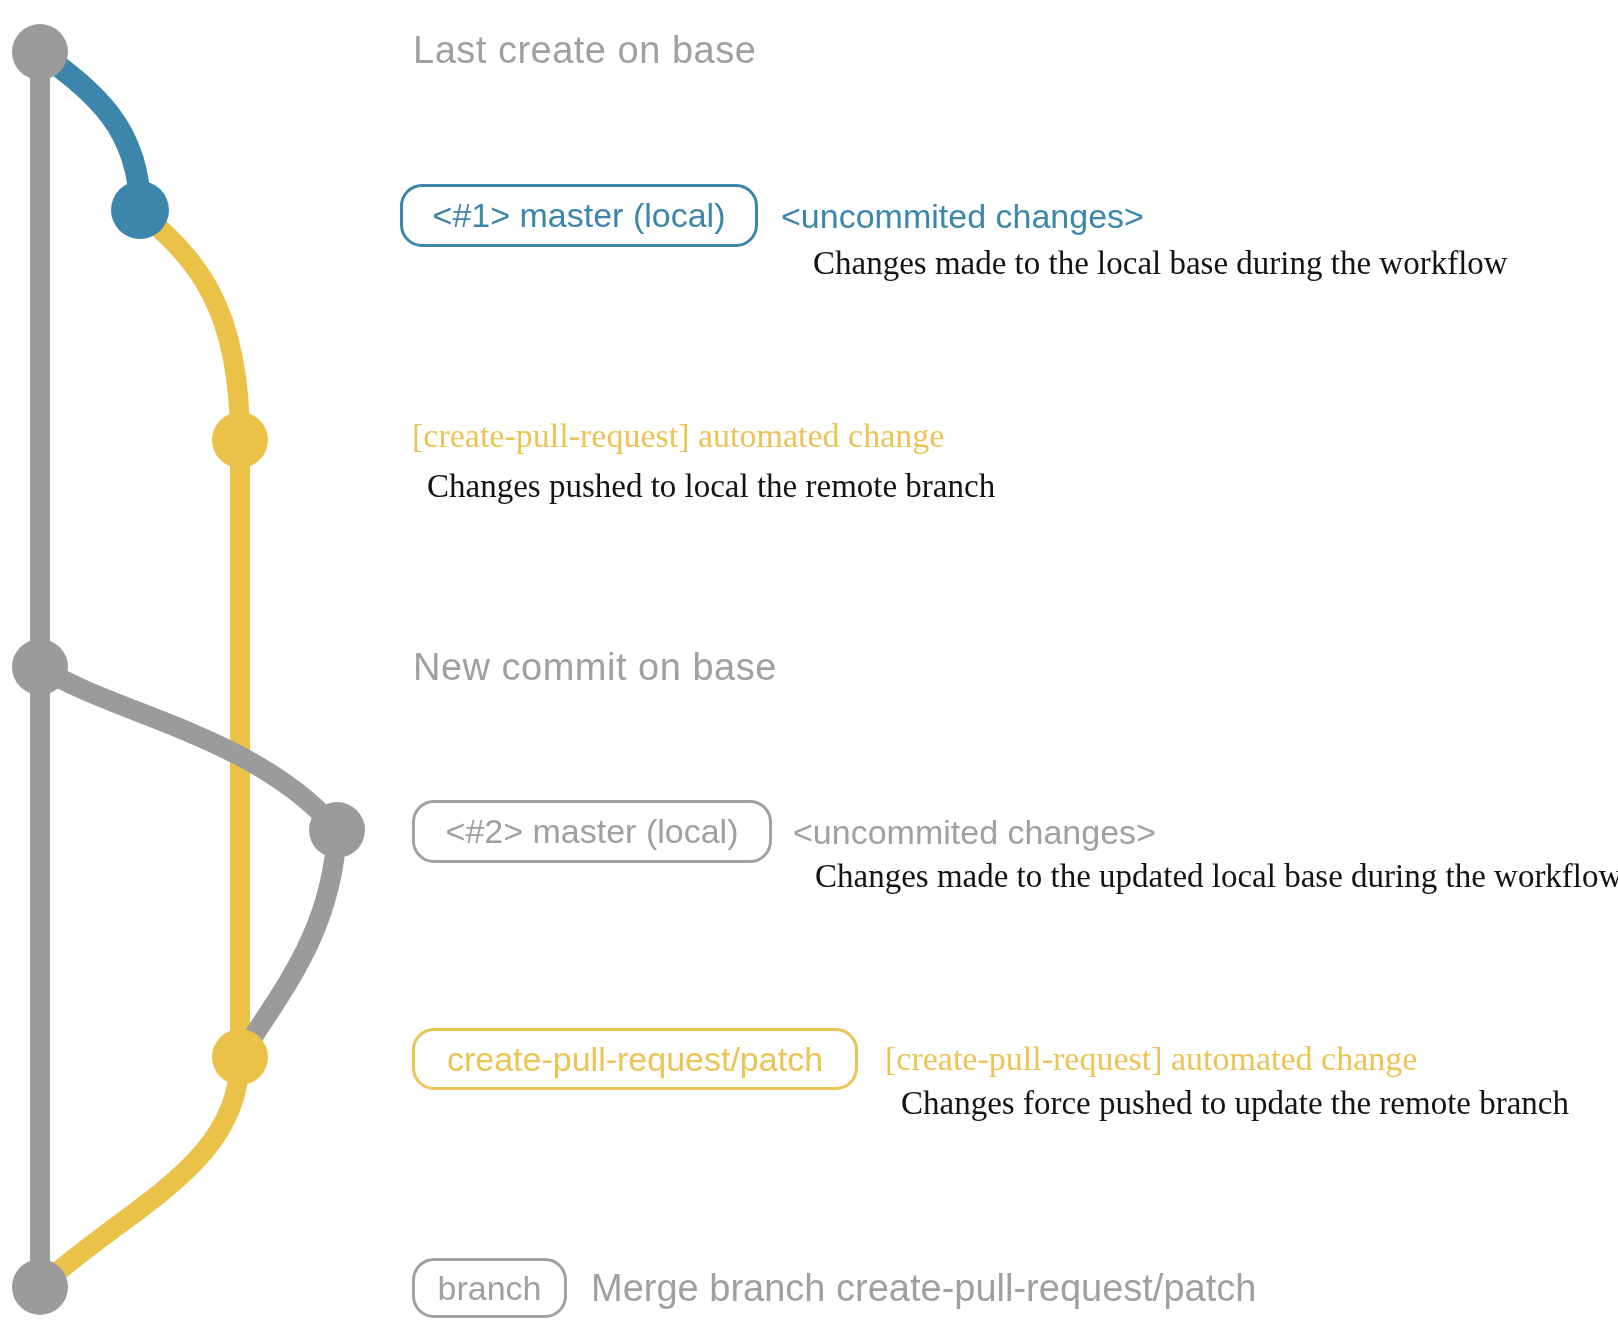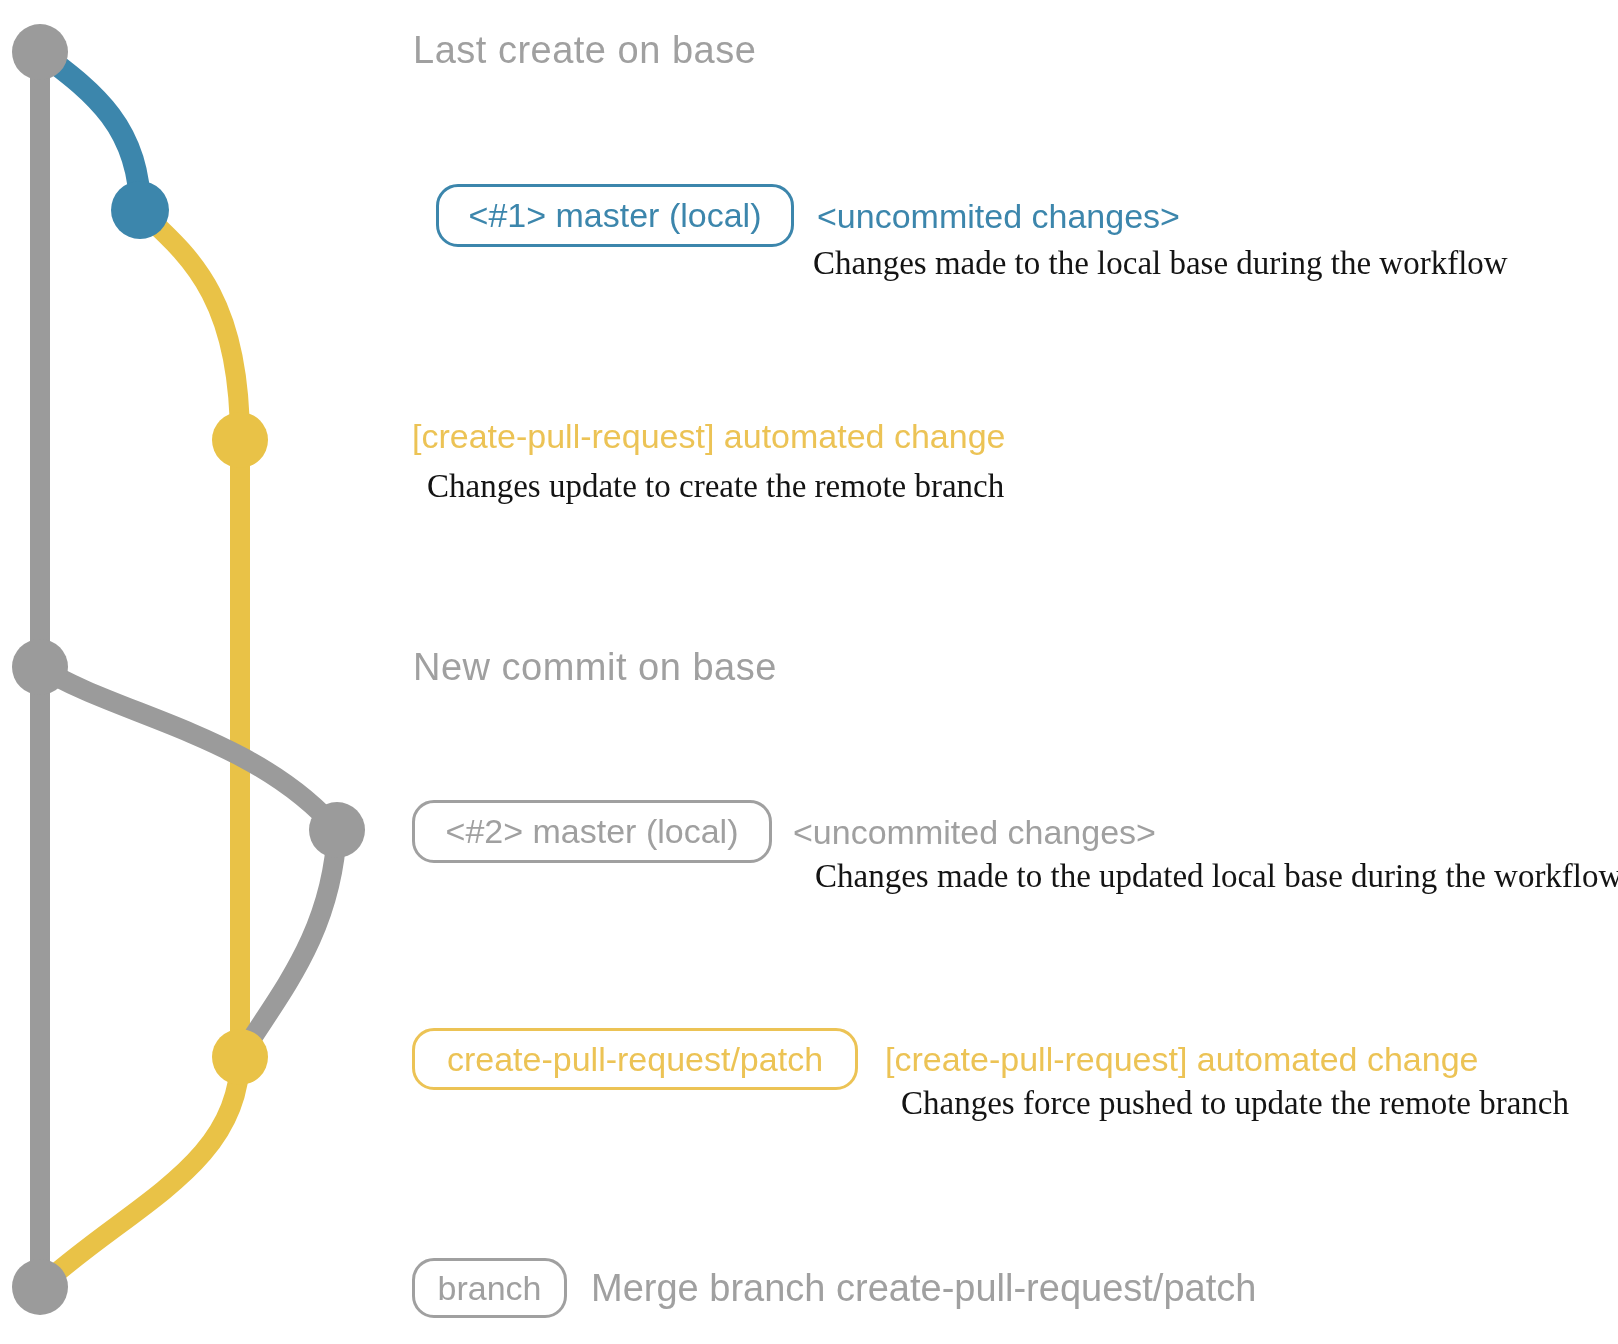--- a/index.html
+++ b/index.html
@@ -54,21 +54,21 @@
   .badge.blue   { border-color: var(--color-blue);       color: var(--color-blue); }
   .badge.gray   { border-color: var(--color-gray_text);  color: var(--color-gray_text); }
   .badge.yellow { border-color: var(--color-yellow_text);color: var(--color-yellow_text); }
   .annotation {
     font-size: 34px;
     line-height: 1;
     white-space: nowrap;
   }
   .annotation.blue   { color: var(--color-blue); }
   .annotation.gray   { color: var(--color-gray_text); }
-  .annotation.yellow { color: var(--color-yellow_text); }
+  .annotation.yellow { color: var(--color-yellow_text); font-family: Liberation Serif, serif; }
   .merge-label {
     font-size: 38px;
     line-height: 1;
     color: var(--color-gray_text);
     white-space: nowrap;
   }
   .desc {
     font-family: Liberation Serif, serif;
     font-size: 33px;
     line-height: 1;
@@ -97,28 +97,28 @@
     <circle class="node blue" cx="140" cy="210" r="29"></circle>
     <circle class="node yellow" cx="240" cy="440" r="28"></circle>
     <circle class="node gray" cx="40" cy="667" r="28"></circle>
     <circle class="node gray" cx="337" cy="830" r="28"></circle>
     <circle class="node yellow" cx="240" cy="1057" r="28"></circle>
     <circle class="node gray" cx="40" cy="1287" r="28"></circle>
   </svg>
 
   <div class="abs heading" style="left:413px; top:31px;">Last create on base</div>
 
-  <div class="badge-row" style="left:436px; top:184px; height:63px;">
+  <div class="badge-row" style="left:400px; top:184px; height:63px;">
     <div class="badge blue" style="width:358px;">&lt;#1&gt; master (local)</div>
     <div class="annotation blue" style="margin-left:23px;">&lt;uncommited changes&gt;</div>
   </div>
   <div class="abs desc" style="left:813px; top:247px;">Changes made to the local base during the workflow</div>
 
   <div class="abs annotation yellow" style="left:412px; top:419px;">[create-pull-request] automated change</div>
-  <div class="abs desc" style="left:427px; top:470px;">Changes update to create the remote branch</div>
+  <div class="abs desc" style="left:427px; top:470px;">Changes pushed to local the remote branch</div>
 
   <div class="abs heading" style="left:413px; top:648px;">New commit on base</div>
 
   <div class="badge-row" style="left:412px; top:800px; height:63px;">
     <div class="badge gray" style="width:360px;">&lt;#2&gt; master (local)</div>
     <div class="annotation gray" style="margin-left:21px;">&lt;uncommited changes&gt;</div>
   </div>
   <div class="abs desc" style="left:815px; top:860px;">Changes made to the updated local base during the workflow</div>
 
   <div class="badge-row" style="left:412px; top:1028px; height:62px;text-align:right;">

